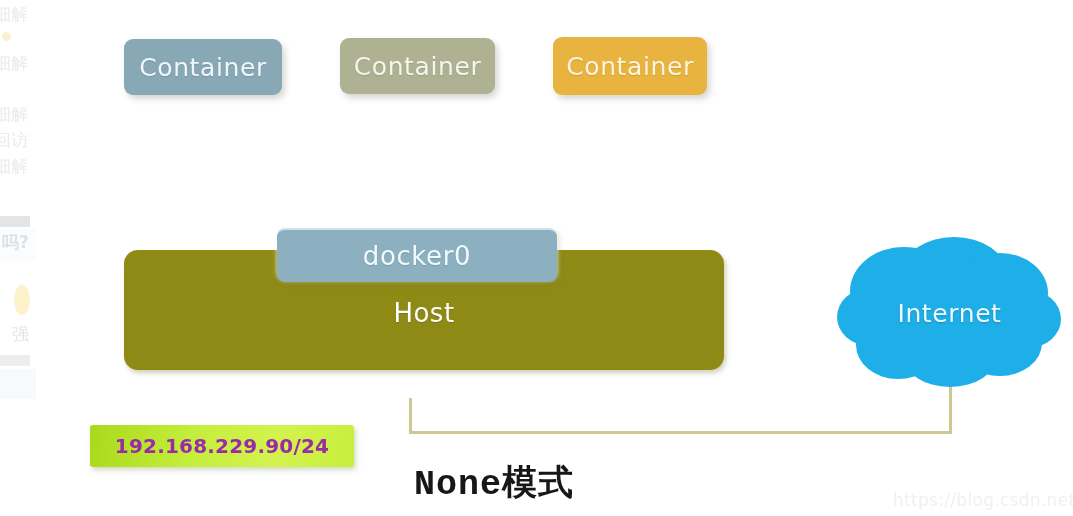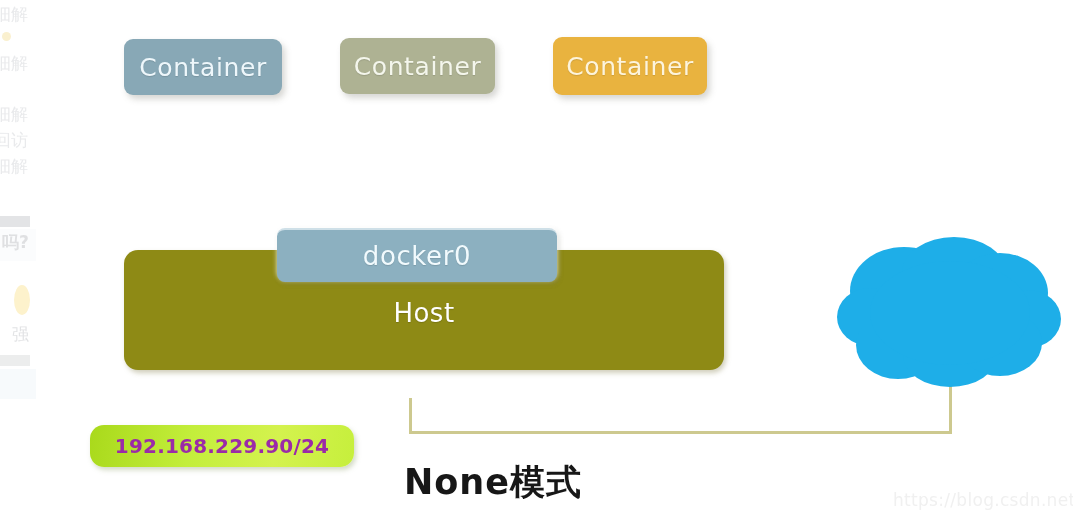--- a/index.html
+++ b/index.html
@@ -109,21 +109,21 @@
     font-weight: bold;
     color: #eafbef;
     letter-spacing: 0.8px;
     box-shadow: 2px 2px 4px rgba(90,120,90,0.35);
     text-shadow: 0 1px 1px rgba(0,0,0,0.15);
   }
 
   
   .ip-pill {
     position: absolute;
-    border-radius: 14px;
+    border-radius: 3px;
     background: linear-gradient(100deg, #a9d91b 0%, #c3ee3b 38%, #d4f24e 70%, #c6ef3c 100%);
     display: flex;
     align-items: center;
     justify-content: center;
     box-shadow: 2px 3px 5px rgba(130,150,90,0.35);
   }
   .ip-pill span {
     font-size: 20px;
     font-weight: bold;
     color: #9b2aa8;
@@ -225,19 +225,20 @@
         <ellipse cx="122" cy="40" rx="52" ry="36"></ellipse>
         <ellipse cx="168" cy="60" rx="48" ry="40"></ellipse>
         <ellipse cx="196" cy="86" rx="33" ry="29"></ellipse>
         <ellipse cx="38" cy="84" rx="33" ry="29"></ellipse>
         <ellipse cx="66" cy="112" rx="42" ry="34"></ellipse>
         <ellipse cx="118" cy="122" rx="47" ry="32"></ellipse>
         <ellipse cx="168" cy="110" rx="42" ry="33"></ellipse>
         <ellipse cx="118" cy="80" rx="80" ry="52"></ellipse>
       </g>
     </svg>
-  </div>
-
-  <div class="caption" style="left:404px; top:459px;">None模式</div>
+    <div class="cloud-label" style="top:66px;">Internet</div>
+  </div>
+
+  <div class="caption" style="left:414px; top:459px;font-family:Liberation Mono, monospace;">None模式</div>
 
   <div class="watermark" style="left:893px; top:490px;">https://blog.csdn.net/weixin</div>
 
 </div>
 
 </body></html>

